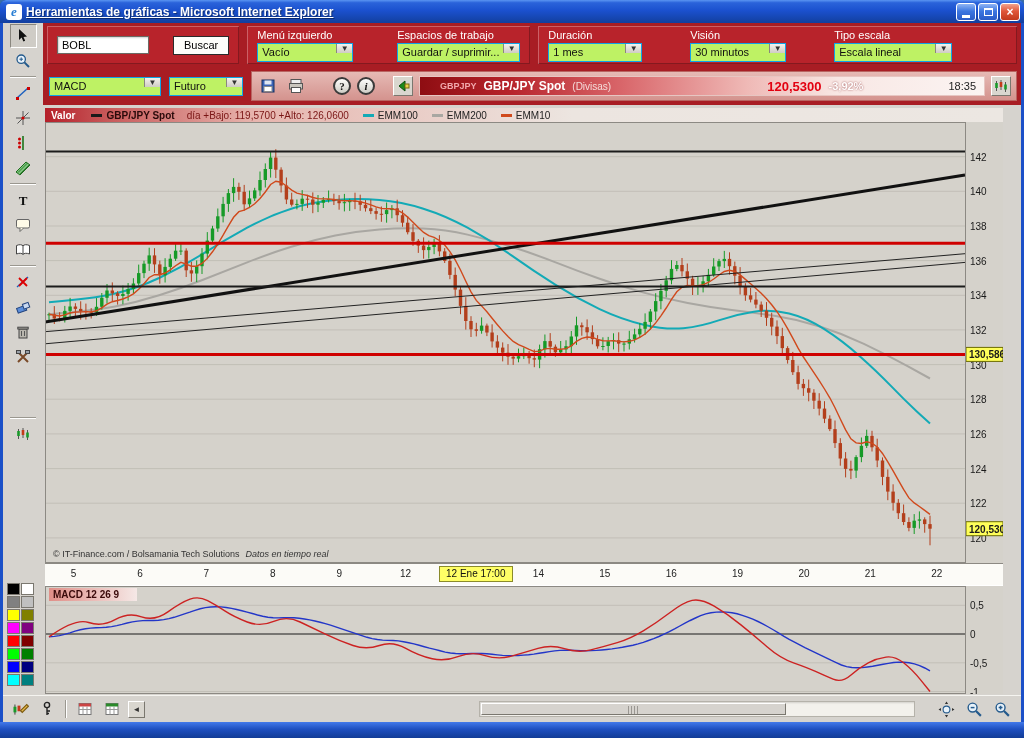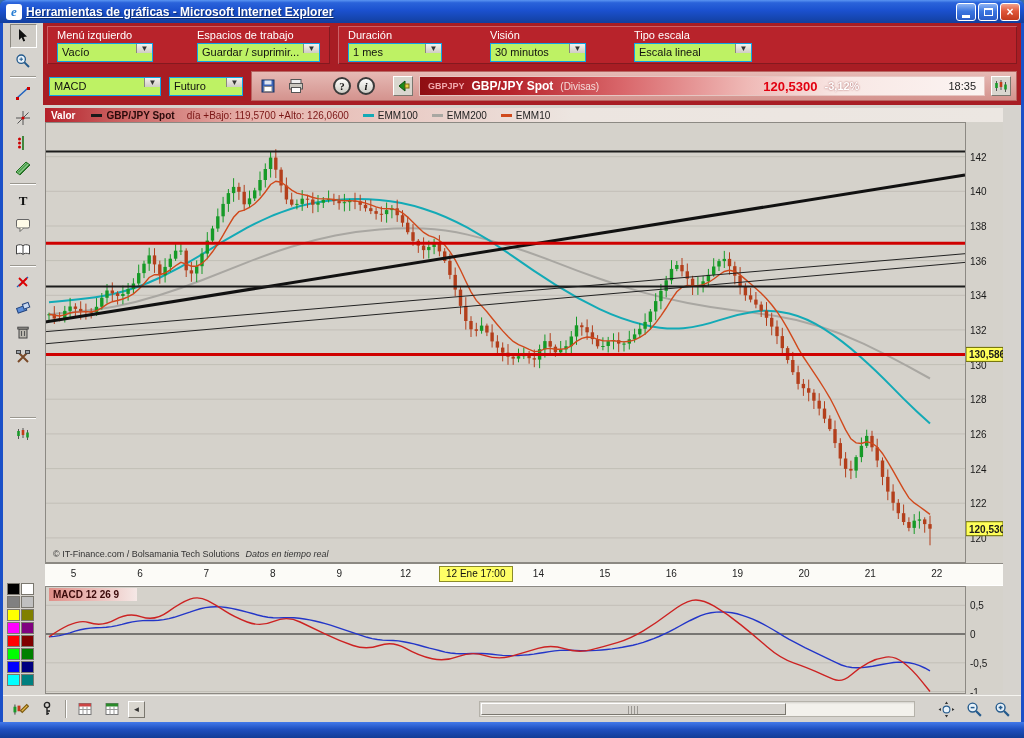--- a/index.html
+++ b/index.html
@@ -39,21 +39,21 @@
   .tb-row2{display:flex;align-items:center;height:38px;padding:0 4px 0 6px;}
   .row2-panel{flex:1;display:flex;align-items:center;gap:6px;height:30px;margin-left:8px;padding:0 5px;
     background:linear-gradient(#e6bab5,#d4938e);border:1px solid #b96562;}
   .roundbtn{width:18px;height:18px;border-radius:50%;border:2px solid #3a3a3a;background:linear-gradient(#fdfdfb,#cfcdc6);
     font:bold 11px "Liberation Serif",serif;text-align:center;line-height:15px;color:#111;}
   .sqbtn{width:20px;height:20px;border:1px solid;border-color:#fff #7a776f #7a776f #fff;background:#d9d6cf;
     display:flex;align-items:center;justify-content:center;}
   .banner{flex:1;display:flex;align-items:center;height:20px;padding:0 8px;gap:7px;min-width:0;
     background:linear-gradient(90deg,#8e0d12 0%,#b7242b 16%,#d9676b 36%,#efb9b6 58%,#f8e7e4 74%,#fbf4f2 100%);
     border:1px solid #e7c6c2;white-space:nowrap;}
-  .q-sym{color:#f2a9ad;font-size:9px;font-weight:bold;}
+  .q-sym{color:#f2a9ad;font-size:9px;font-weight:bold;margin-left:12px;}
   .q-name{color:#fff;font-size:12px;font-weight:bold;}
   .q-cat{color:#f5dcda;font-size:10px;}
   .q-price{color:#e20010;font-size:13px;font-weight:bold;}
   .q-chg{color:#fff;font-size:11px;font-weight:bold;text-shadow:0 0 2px #a05050;}
   .q-time{color:#222;font-size:11px;}
   .spacer2{flex:2;} .spacer1{flex:1;}
   
   .sidebar{position:absolute;left:0;top:0;width:40px;height:672px;background:#d6d3ce;}
   .tool{width:27px;height:24px;margin:1px auto;display:flex;align-items:center;justify-content:center;}
   .tool.sel{border:1px solid;border-color:#8a877f #fff #fff #8a877f;background:#cfccc6;}
@@ -116,20 +116,24 @@
           <i class="maxglyph"></i>
         </span>
       <span class="wbtn close">×</span>
     </span>
   </div>
 
   <div class="content">
 
     <div class="toolbar">
       <div class="tb-row1">
+        <div class="tb-panel">
+          <input class="xpinput" value="BOBL" style="">
+          <button class="xpbtn">Buscar</button>
+        </div>
         <div class="tb-panel" style="gap:44px">
           <div class="tb-group">
             <span class="tb-label">Menú izquierdo</span>
             <div class="xpsel" style="width:96px">
               <span class="txt">Vacío</span>
               <span class="arr">▼</span>
             </div>
           </div>
           <div class="tb-group">
             <span class="tb-label">Espacios de trabajo</span>
@@ -197,21 +201,21 @@
                 <path d="M10 3 L4 8 L10 13 Z" fill="#1a8a1a" stroke="#0c4d0c"></path>
                 <rect x="10" y="6" width="4" height="4" fill="#e8d44a" stroke="#7a6a10"></rect>
               </svg>
           </span>
           <div class="banner">
             <span class="q-sym">GBPJPY</span>
             <span class="q-name">GBP/JPY Spot</span>
             <span class="q-cat">(Divisas)</span>
             <span class="spacer2"></span>
             <span class="q-price">120,5300</span>
-            <span class="q-chg">-3,12%</span>
+            <span class="q-chg">-3,92%</span>
             <span class="spacer1"></span>
             <span class="q-time">18:35</span>
           </div>
           <span class="sqbtn">
             <svg width="16" height="16" viewBox="0 0 16 16">
                 <path d="M3.5 3 V13 M8 2 V12 M12.5 4 V14" stroke="#333" stroke-width=".8"></path>
                 <rect x="2.2" y="5" width="2.6" height="5" fill="#1a9a2a"></rect>
                 <rect x="6.7" y="4" width="2.6" height="5" fill="#c43a1a"></rect>
                 <rect x="11.2" y="6.5" width="2.6" height="5" fill="#1a9a2a"></rect>
               </svg>

